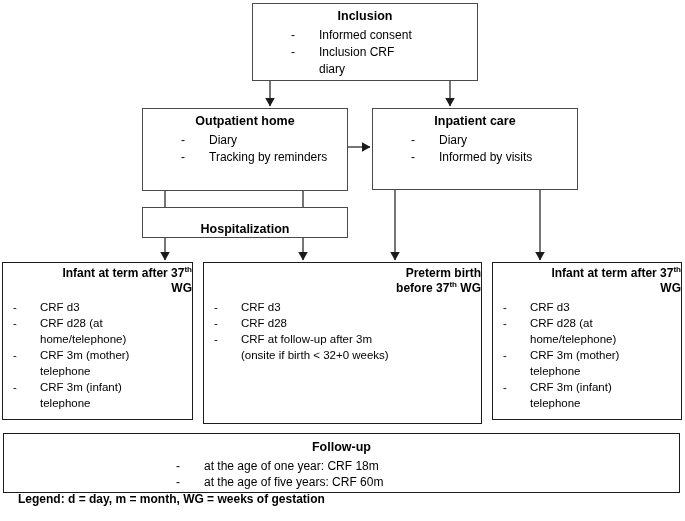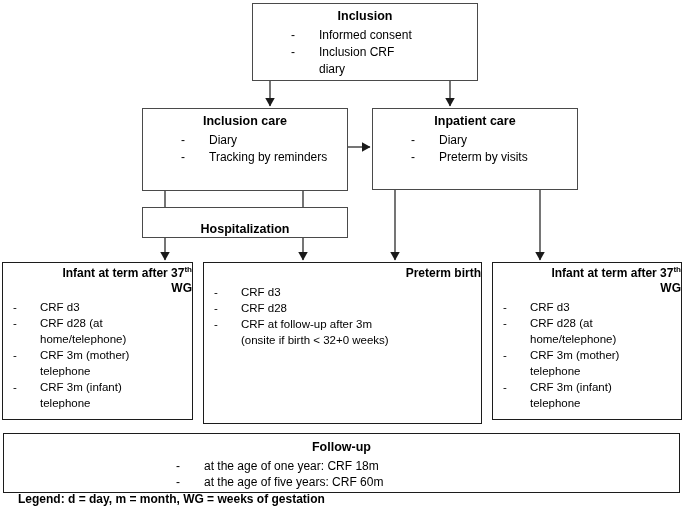--- a/index.html
+++ b/index.html
@@ -81,21 +81,21 @@
         <span>Inclusion CRF</span>
       </div>
       <div class="item">
         <span class="dash-col"></span>
         <span>diary</span>
       </div>
     </div>
   </div>
 
   <div class="box b-outpatient indent-a">
-    <div class="title">Inclusion care</div>
+    <div class="title">Outpatient home</div>
     <div class="items">
       <div class="item">
         <span class="dash-col">-</span>
         <span>Diary</span>
       </div>
       <div class="item">
         <span class="dash-col">-</span>
         <span>Tracking by reminders</span>
       </div>
     </div>
@@ -103,21 +103,21 @@
 
   <div class="box b-inpatient indent-a">
     <div class="title">Inpatient care</div>
     <div class="items">
       <div class="item">
         <span class="dash-col">-</span>
         <span>Diary</span>
       </div>
       <div class="item">
         <span class="dash-col">-</span>
-        <span>Preterm by visits</span>
+        <span>Informed by visits</span>
       </div>
     </div>
   </div>
 
   <div class="box b-hosp">
     <div class="title">Hospitalization</div>
   </div>
 
   <div class="box dark b-term-left indent-b">
     <div class="title">
@@ -152,20 +152,21 @@
       <div class="item">
           <span class="dash-col"></span>
           <span>telephone</span>
         </div>
     </div>
   </div>
 
   <div class="box dark b-preterm indent-b">
     <div class="title">
       <div class="tl">Preterm birth</div>
+      <div class="tl"><span>before 37</span><sup>th</sup><span> WG</span></div>
     </div>
     <div class="items">
       <div class="item">
           <span class="dash-col">-</span>
           <span>CRF d3</span>
         </div>
       <div class="item">
           <span class="dash-col">-</span>
           <span>CRF d28</span>
         </div>

